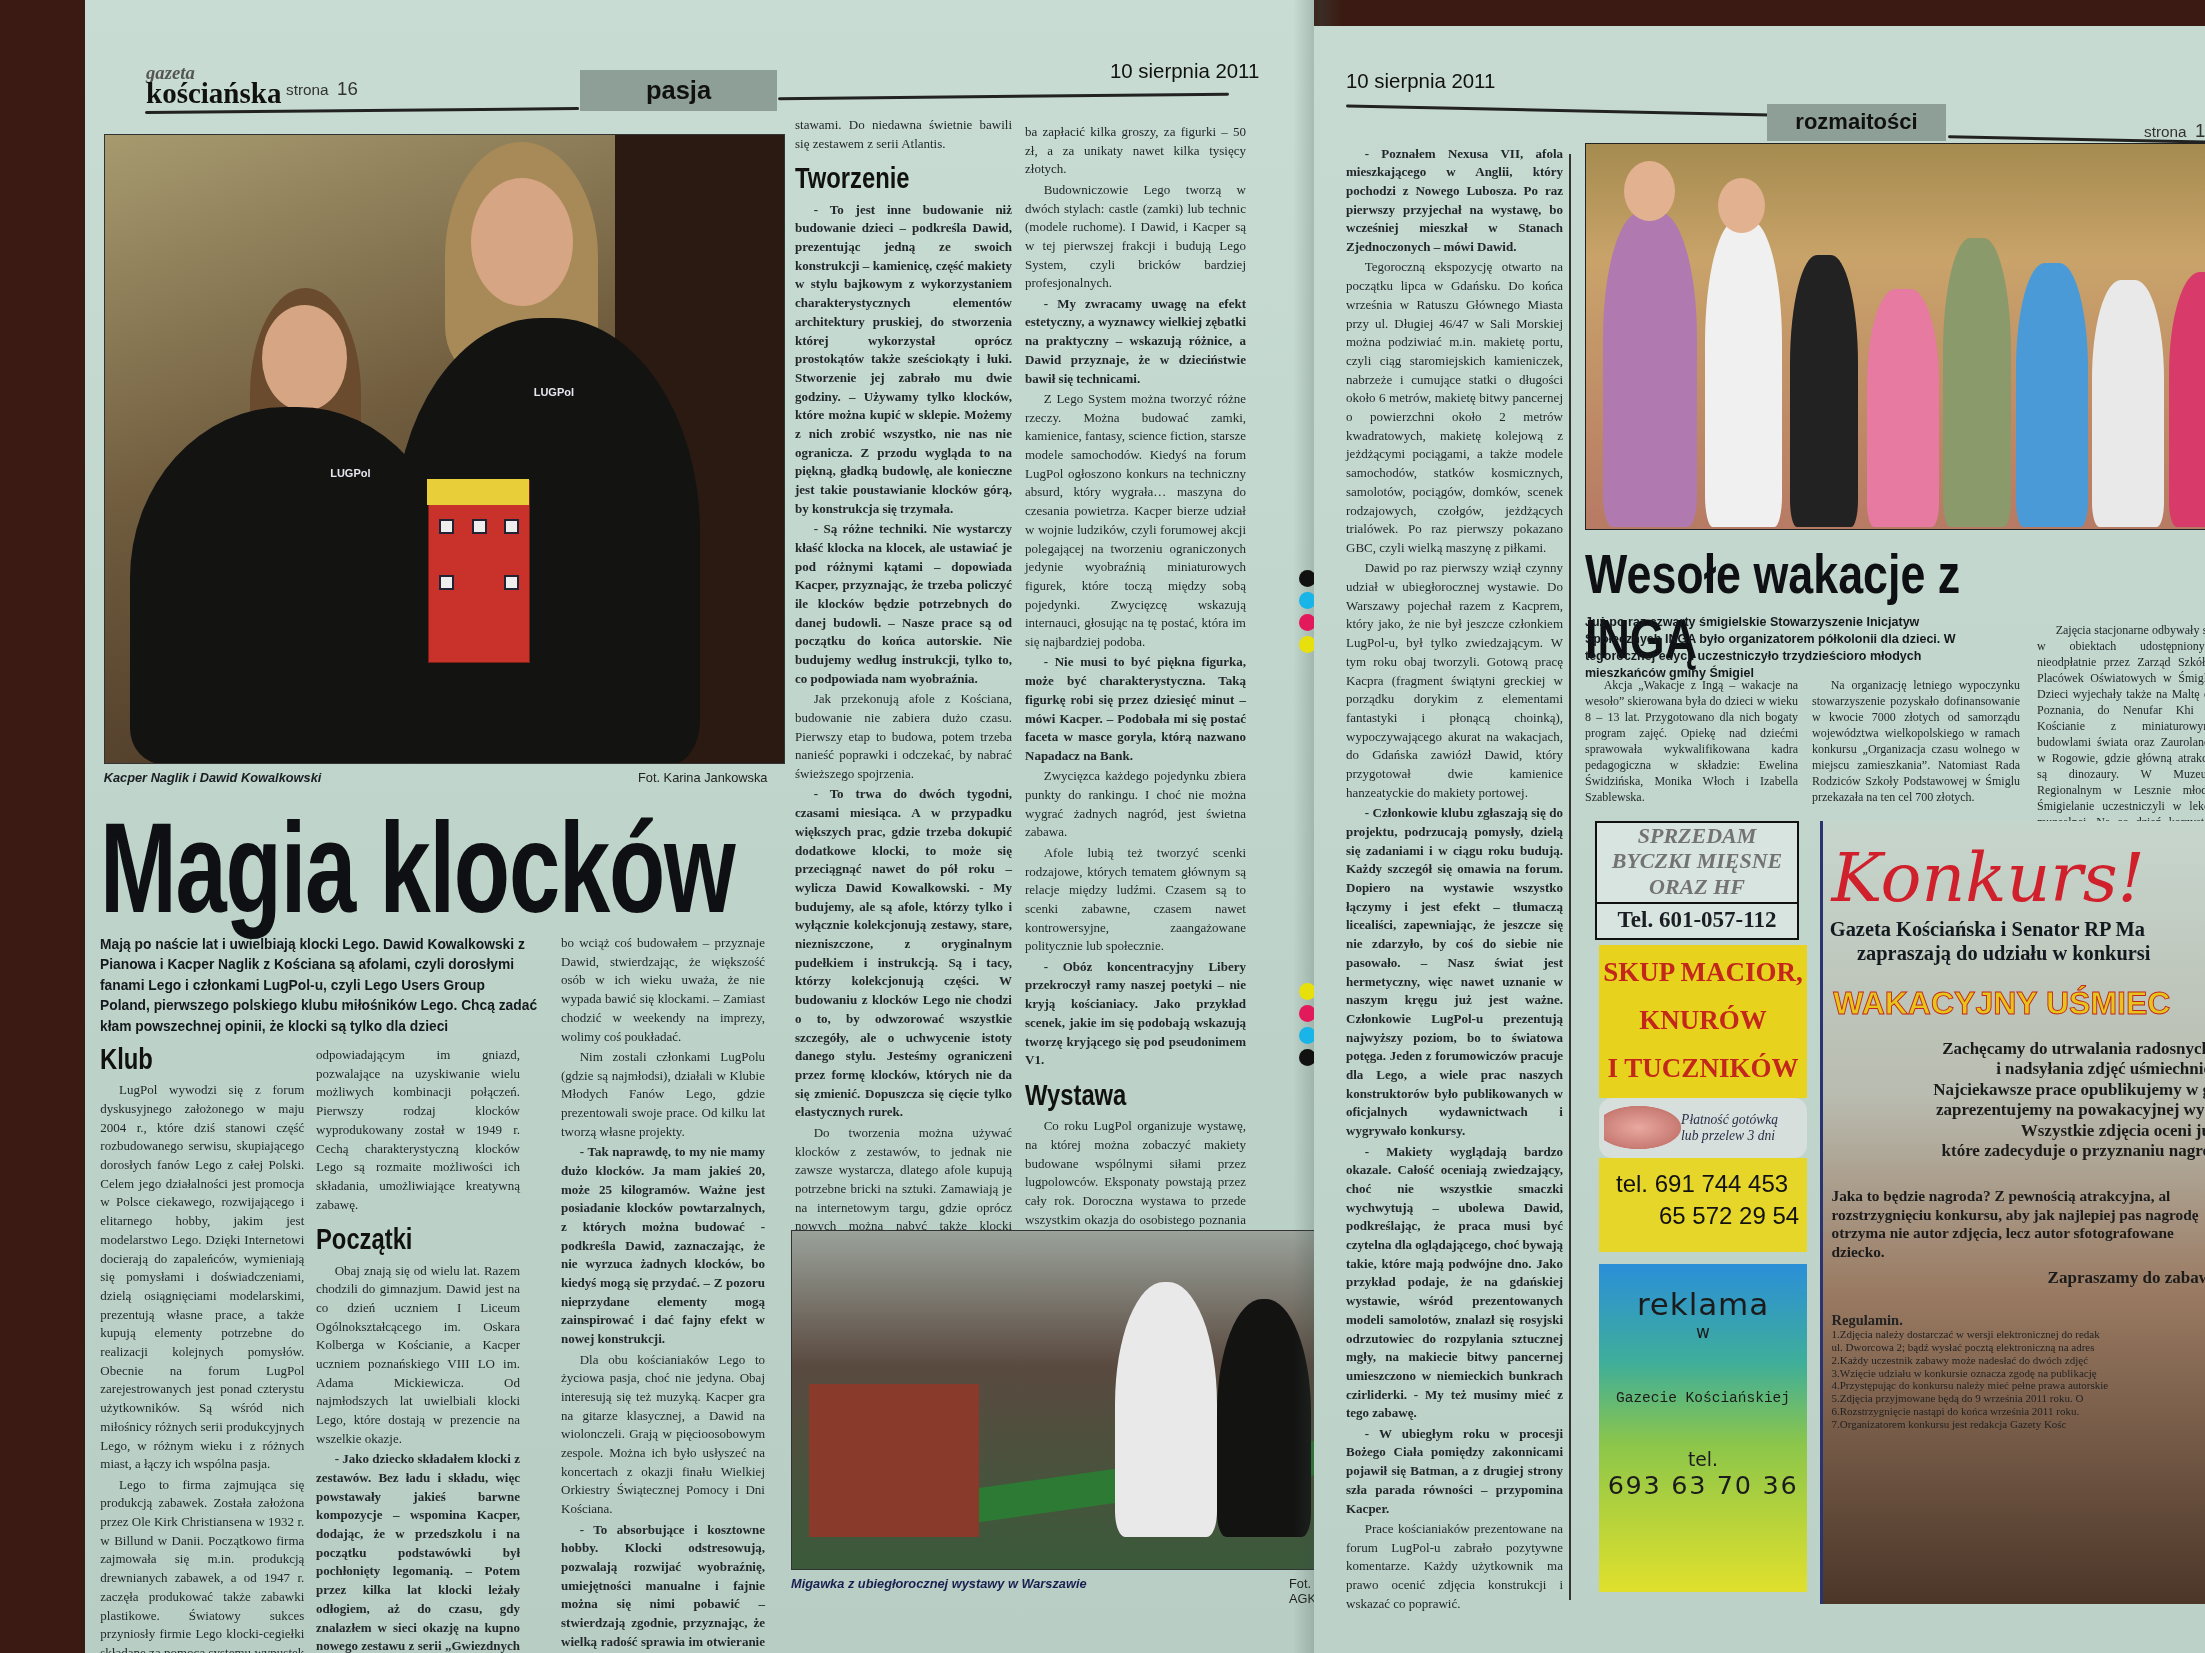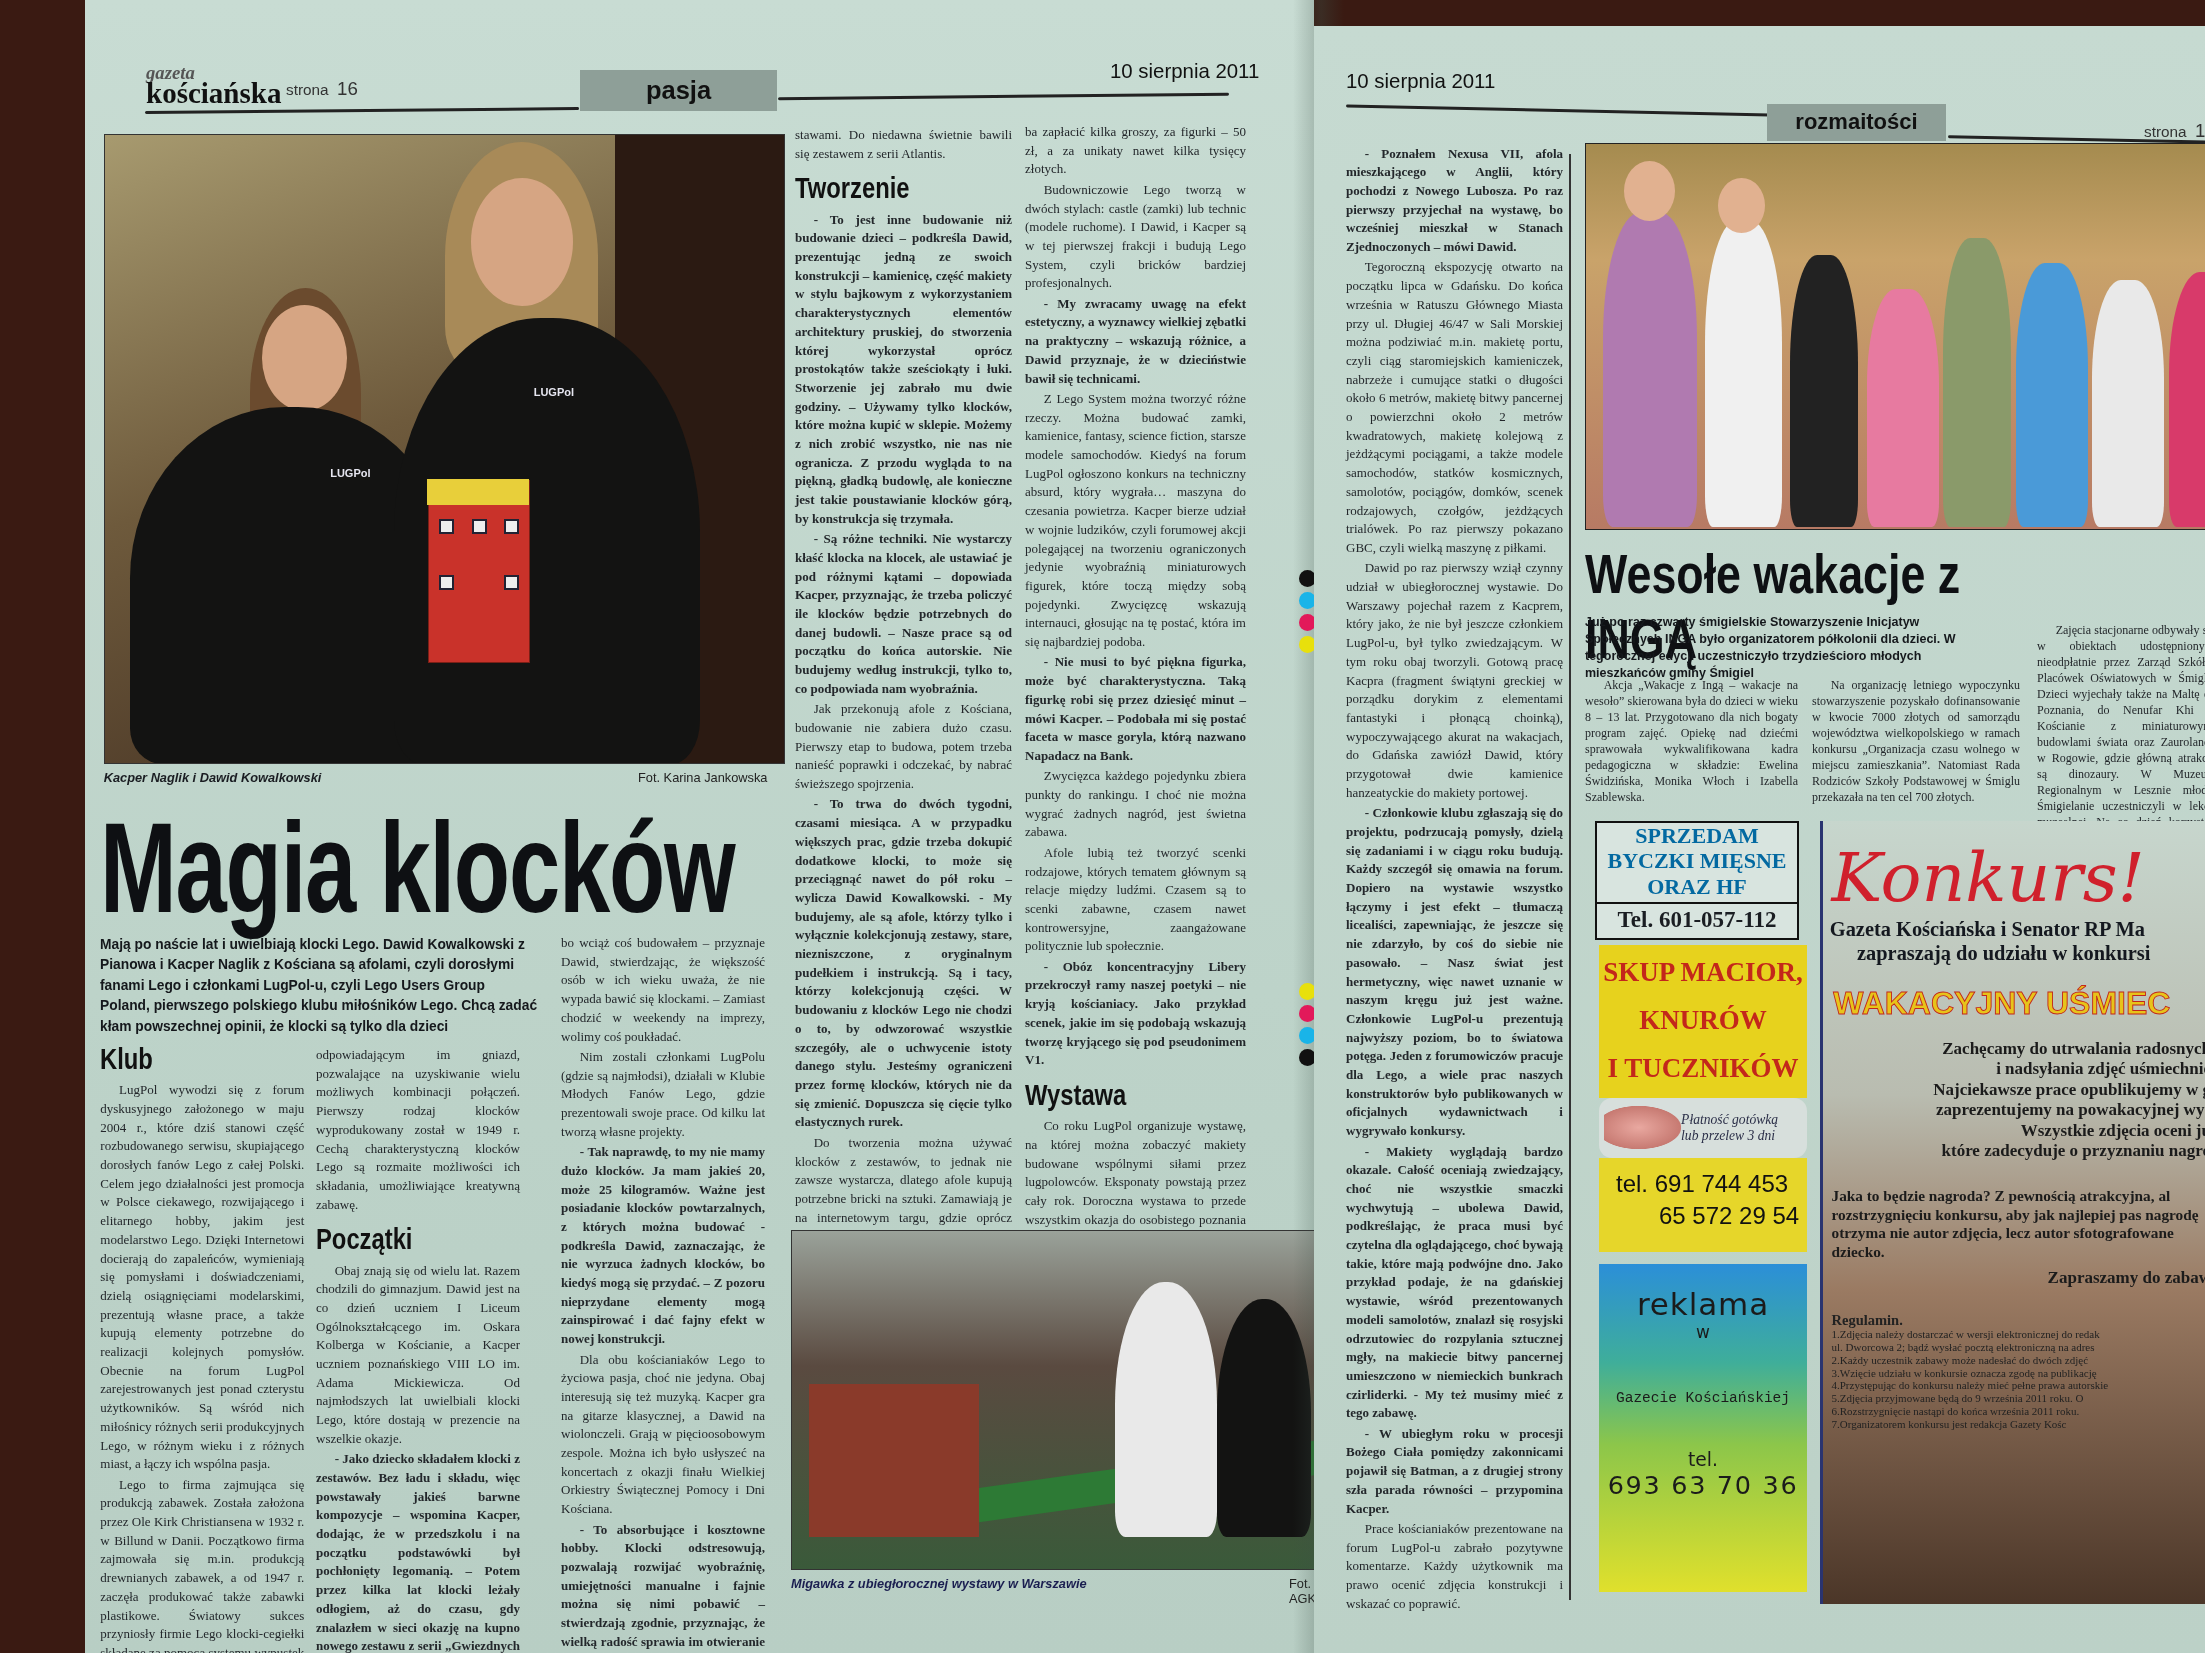--- a/index.html
+++ b/index.html
@@ -48,21 +48,21 @@
   .photo-kids { position: absolute; left: 17px; top: 117px; width: 876px; height: 387px; background: linear-gradient(180deg,#a58b4f 0%,#c9a36a 30%,#b77a64 100%); border: 1.7px solid #222; }
   .kid { position: absolute; border-radius: 40% 40% 10% 10%; }
   .kidhead { position: absolute; border-radius: 50%; background: #e1b190; }
 
   .regmarks { position: absolute; left: 1299px; width: 17px; }
   .regmarks span { display: block; width: 17px; height: 17px; border-radius: 50%; margin-bottom: 5.1px; }
 
   
   .ad { position: absolute; }
   .ad-byczki { left: 281px; top: 795px; width: 204px; height: 119px; border: 2.6px solid #111; background: #d8e4df; font-family: "Liberation Serif", serif; font-weight: bold; text-align: center; }
-  .ad-byczki .l { font-size: 22px; line-height: 25.5px; color: #0369a1; }
+  .ad-byczki .l { font-size: 22px; line-height: 25.5px; color: #737373; font-style: italic; }
   .ad-byczki .tel { border-top: 2.6px solid #111; font-size: 23px; line-height: 32px; margin-top: 3.4px; }
   .ad-skup { left: 285px; top: 919px; width: 208px; height: 315px; }
   .ad-skup .top { background: #e7d21d; height: 153px; text-align: center; font-family: "Liberation Serif", serif; font-weight: bold; color: #c3271b; font-size: 27px; line-height: 48px; padding-top: 3.4px; }
   .ad-skup .mid { background: #d7dfdc; height: 60px; display: flex; align-items: center; border-radius: 13px; }
   .ad-skup .pig { width: 77px; height: 43px; margin-left: 5.1px; background: radial-gradient(ellipse at 45% 50%,#e9a8a0 0%,#c77a72 70%,transparent 72%); }
   .ad-skup .pay { font-family: "Liberation Serif", serif; font-style: italic; font-size: 13.6px; color: #2b2f48; line-height: 15.3px; }
   .ad-skup .tels { background: #e6d62a; height: 94px; font-family: "Liberation Sans", sans-serif; font-size: 24px; color: #111; padding: 10.2px 0 0 17px; line-height: 32px; }
   .ad-reklama { left: 285px; top: 1238px; width: 208px; height: 328px; background: linear-gradient(180deg,#2b8fd8 0%,#3fae9a 30%,#8cc64a 55%,#e0e02c 100%); text-align: center; color: #1b1b1b; }
   .ad-reklama .scr { font-family: "DejaVu Sans", sans-serif; font-size: 31px; padding-top: 22px; letter-spacing: 0.9px; }
   .ad-reklama .w { font-family: "DejaVu Sans", sans-serif; font-size: 17px; }
@@ -142,21 +142,21 @@
     </div>
 
     <div class="col" style="left:476px;top:934px;width:204px;">
       <p style="text-indent:0">bo wciąż coś budowałem – przyznaje Dawid, stwierdzając, że większość osób w ich wieku uważa, że nie wypada bawić się klockami. – Zamiast chodzić w weekendy na imprezy, wolimy coś poukładać.</p>
       <p>Nim zostali członkami LugPolu (gdzie są najmłodsi), działali w Klubie Młodych Fanów Lego, gdzie prezentowali swoje prace. Od kilku lat tworzą własne projekty.</p>
       <p class="bold">- Tak naprawdę, to my nie mamy dużo klocków. Ja mam jakieś 20, może 25 kilogramów. Ważne jest posiadanie klocków powtarzalnych, z których można budować - podkreśla Dawid, zaznaczając, że nie wyrzuca żadnych klocków, bo kiedyś mogą się przydać. – Z pozoru nieprzydane elementy mogą zainspirować i dać fajny efekt w nowej konstrukcji.</p>
       <p>Dla obu kościaniaków Lego to życiowa pasja, choć nie jedyna. Obaj interesują się też muzyką. Kacper gra na gitarze klasycznej, a Dawid na wiolonczeli. Grają w pięcioosobowym zespole. Można ich było usłyszeć na koncertach z okazji finału Wielkiej Orkiestry Świątecznej Pomocy i Dni Kościana.</p>
       <p class="bold">- To absorbujące i kosztowne hobby. Klocki odstresowują, pozwalają rozwijać wyobraźnię, umiejętności manualne i fajnie można się nimi pobawić – stwierdzają zgodnie, przyznając, że wielką radość sprawia im otwieranie pudełek z nowymi ze-</p>
     </div>
 
-    <div class="col" style="left:710px;top:126px;width:217px;">
+    <div class="col" style="left:710px;top:116px;width:217px;">
       <p style="text-indent:0">stawami. Do niedawna świetnie bawili się zestawem z serii Atlantis.</p>
       <h2>Tworzenie</h2>
       <p class="bold">- To jest inne budowanie niż budowanie dzieci – podkreśla Dawid, prezentując jedną ze swoich konstrukcji – kamienicę, część makiety w stylu bajkowym z wykorzystaniem charakterystycznych elementów architektury pruskiej, do stworzenia której wykorzystał oprócz prostokątów także sześciokąty i łuki. Stworzenie jej zabrało mu dwie godziny. – Używamy tylko klocków, które można kupić w sklepie. Możemy z nich zrobić wszystko, nie nas nie ogranicza. Z przodu wygląda to na piękną, gładką budowlę, ale konieczne jest takie poustawianie klocków górą, by konstrukcja się trzymała.</p>
       <p class="bold">- Są różne techniki. Nie wystarczy kłaść klocka na klocek, ale ustawiać je pod różnymi kątami – dopowiada Kacper, przyznając, że trzeba policzyć ile klocków będzie potrzebnych do danej budowli. – Nasze prace są od początku do końca autorskie. Nie budujemy według instrukcji, tylko to, co podpowiada nam wyobraźnia.</p>
       <p>Jak przekonują afole z Kościana, budowanie nie zabiera dużo czasu. Pierwszy etap to budowa, potem trzeba nanieść poprawki i odczekać, by nabrać świeższego spojrzenia.</p>
       <p class="bold">- To trwa do dwóch tygodni, czasami miesiąca. A w przypadku większych prac, gdzie trzeba dokupić dodatkowe klocki, to może się przeciągnąć nawet do pół roku – wylicza Dawid Kowalkowski. - My budujemy, ale są afole, którzy tylko i wyłącznie kolekcjonują zestawy, stare, niezniszczone, z oryginalnym pudełkiem i instrukcją. Są i tacy, którzy kolekcjonują części. W budowaniu z klocków Lego nie chodzi o to, by odwzorować wszystkie szczegóły, ale o uchwycenie istoty danego stylu. Jesteśmy ograniczeni przez formę klocków, których nie da się zmienić. Dopuszcza się cięcie tylko elastycznych rurek.</p>
       <p>Do tworzenia można używać klocków z zestawów, to jednak nie zawsze wystarcza, dlatego afole kupują potrzebne bricki na sztuki. Zamawiają je na internetowym targu, gdzie oprócz nowych można nabyć także klocki używane. To się bardziej opłaca niż kupowanie zestawów. Cena zależy od modelu. Za najbardziej popularne trze-</p>
     </div>
 
     <div class="col" style="left:940px;top:123px;width:221px;">

